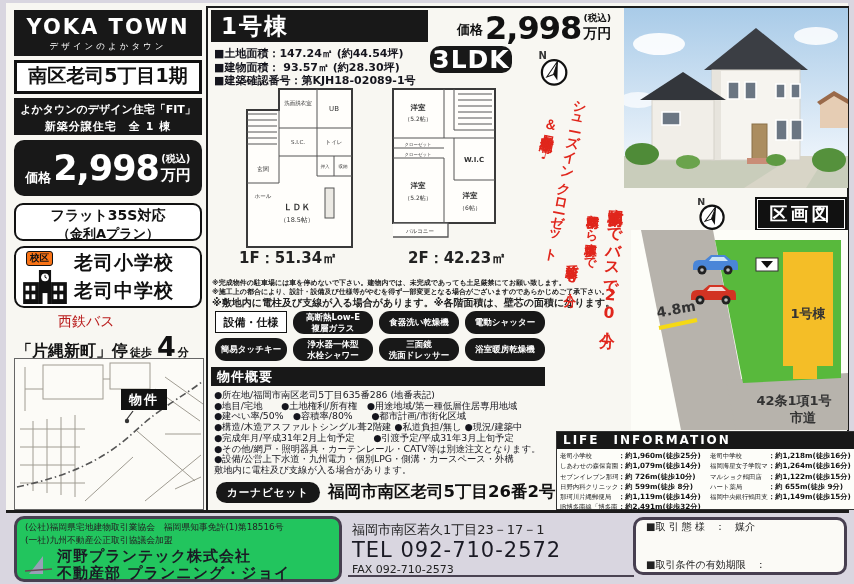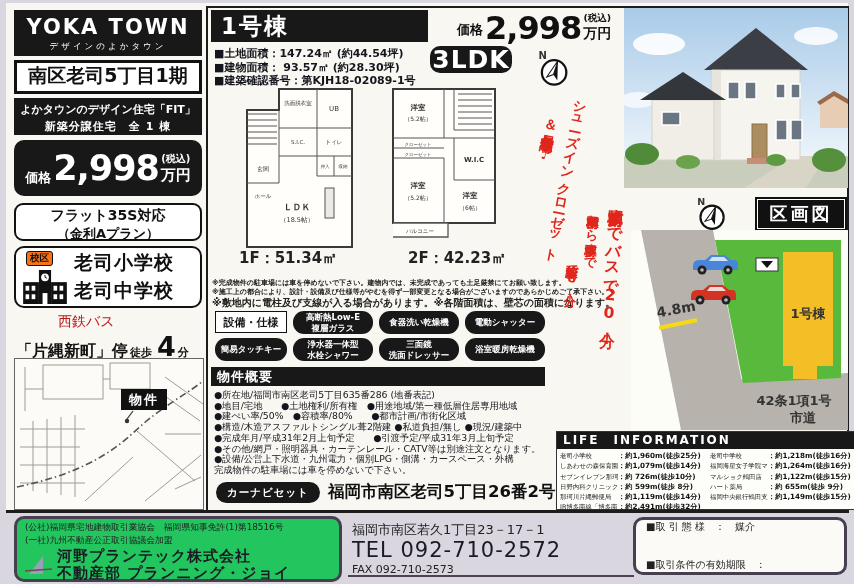--- a/index.html
+++ b/index.html
@@ -223,21 +223,21 @@
     <span style="font-size:13px;font-weight:bold;letter-spacing:1px;">物件概要</span>
   </div>
   <div class="abs" style="left:214px;top:390px;width:332px;">
     <div class="ovl nowrap">●所在地/福岡市南区老司5丁目635番286 (地番表記)</div>
     <div class="ovl nowrap">●地目/宅地　　●土地権利/所有権　●用途地域/第一種低層住居専用地域</div>
     <div class="ovl nowrap">●建ぺい率/50%　●容積率/80%　　●都市計画/市街化区域</div>
     <div class="ovl nowrap">●構造/木造アスファルトシングル葺2階建 ●私道負担/無し ●現況/建築中</div>
     <div class="ovl nowrap">●完成年月/平成31年2月上旬予定　　●引渡予定/平成31年3月上旬予定</div>
     <div class="ovl nowrap">●その他/網戸・照明器具・カーテンレール・CATV等は別途注文となります。</div>
     <div class="ovl nowrap">●設備/公営上下水道・九州電力・個別LPG・側溝・カースペース・外構</div>
-    <div class="ovl nowrap">完成物件の駐車場には車を停めないで下さい。</div>
+    <div class="ovl nowrap">敷地内に電柱及び支線が入る場合があります。</div>
   </div>
 
   <div class="abs" style="left:216px;top:482px;width:104px;height:21px;background:#181818;color:#fff;border-radius:11px;display:flex;align-items:center;justify-content:center;font-size:10.5px;font-weight:bold;letter-spacing:1px;">カーナビセット</div>
   <div class="abs nowrap" style="left:328px;top:481px;font-size:16.5px;font-weight:bold;color:#111;">福岡市南区老司5丁目26番2号</div>
 
   <svg class="abs" style="left:624px;top:8px;" width="224" height="180" viewBox="0 0 224 180">
     <defs>
       <linearGradient id="sky" x1="0" y1="0" x2="0" y2="1">
         <stop offset="0" stop-color="#a9cbe8"></stop>
           <stop offset="1" stop-color="#edf4fb"></stop>

